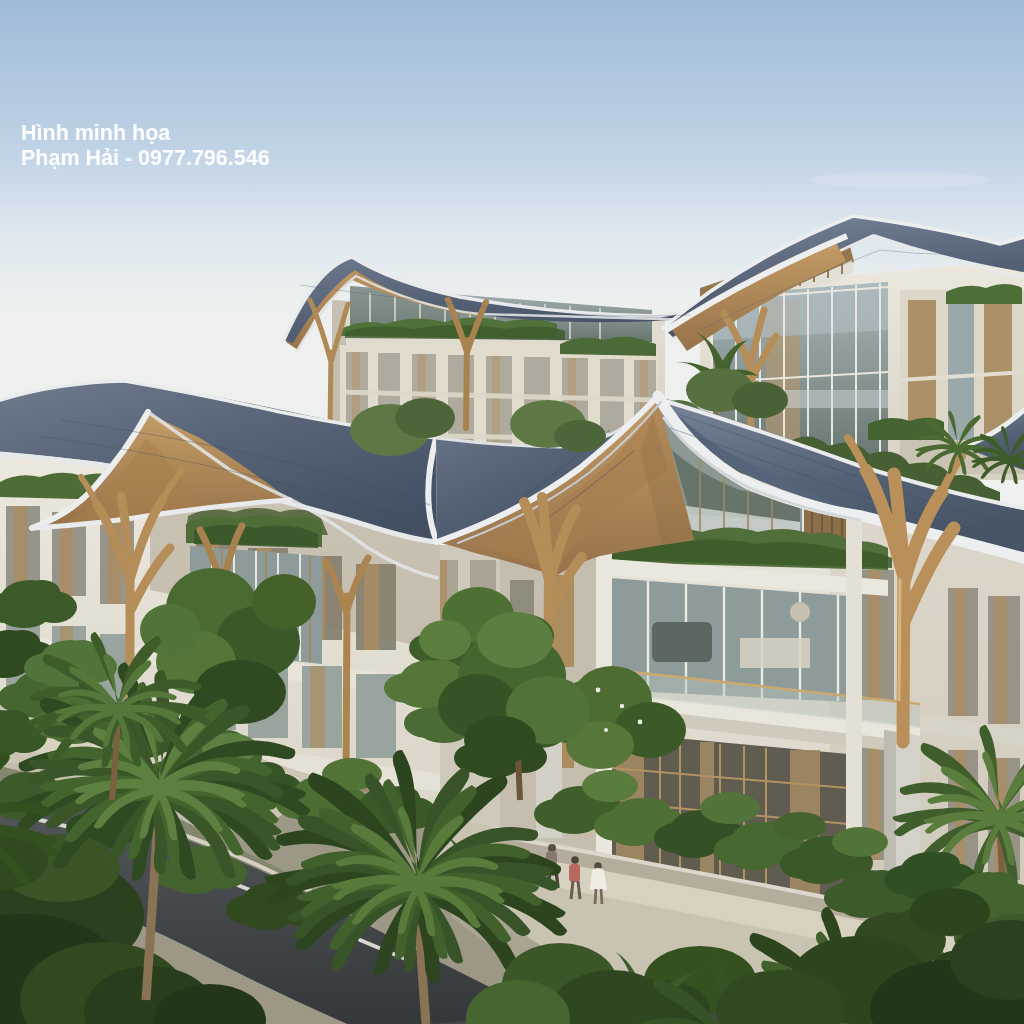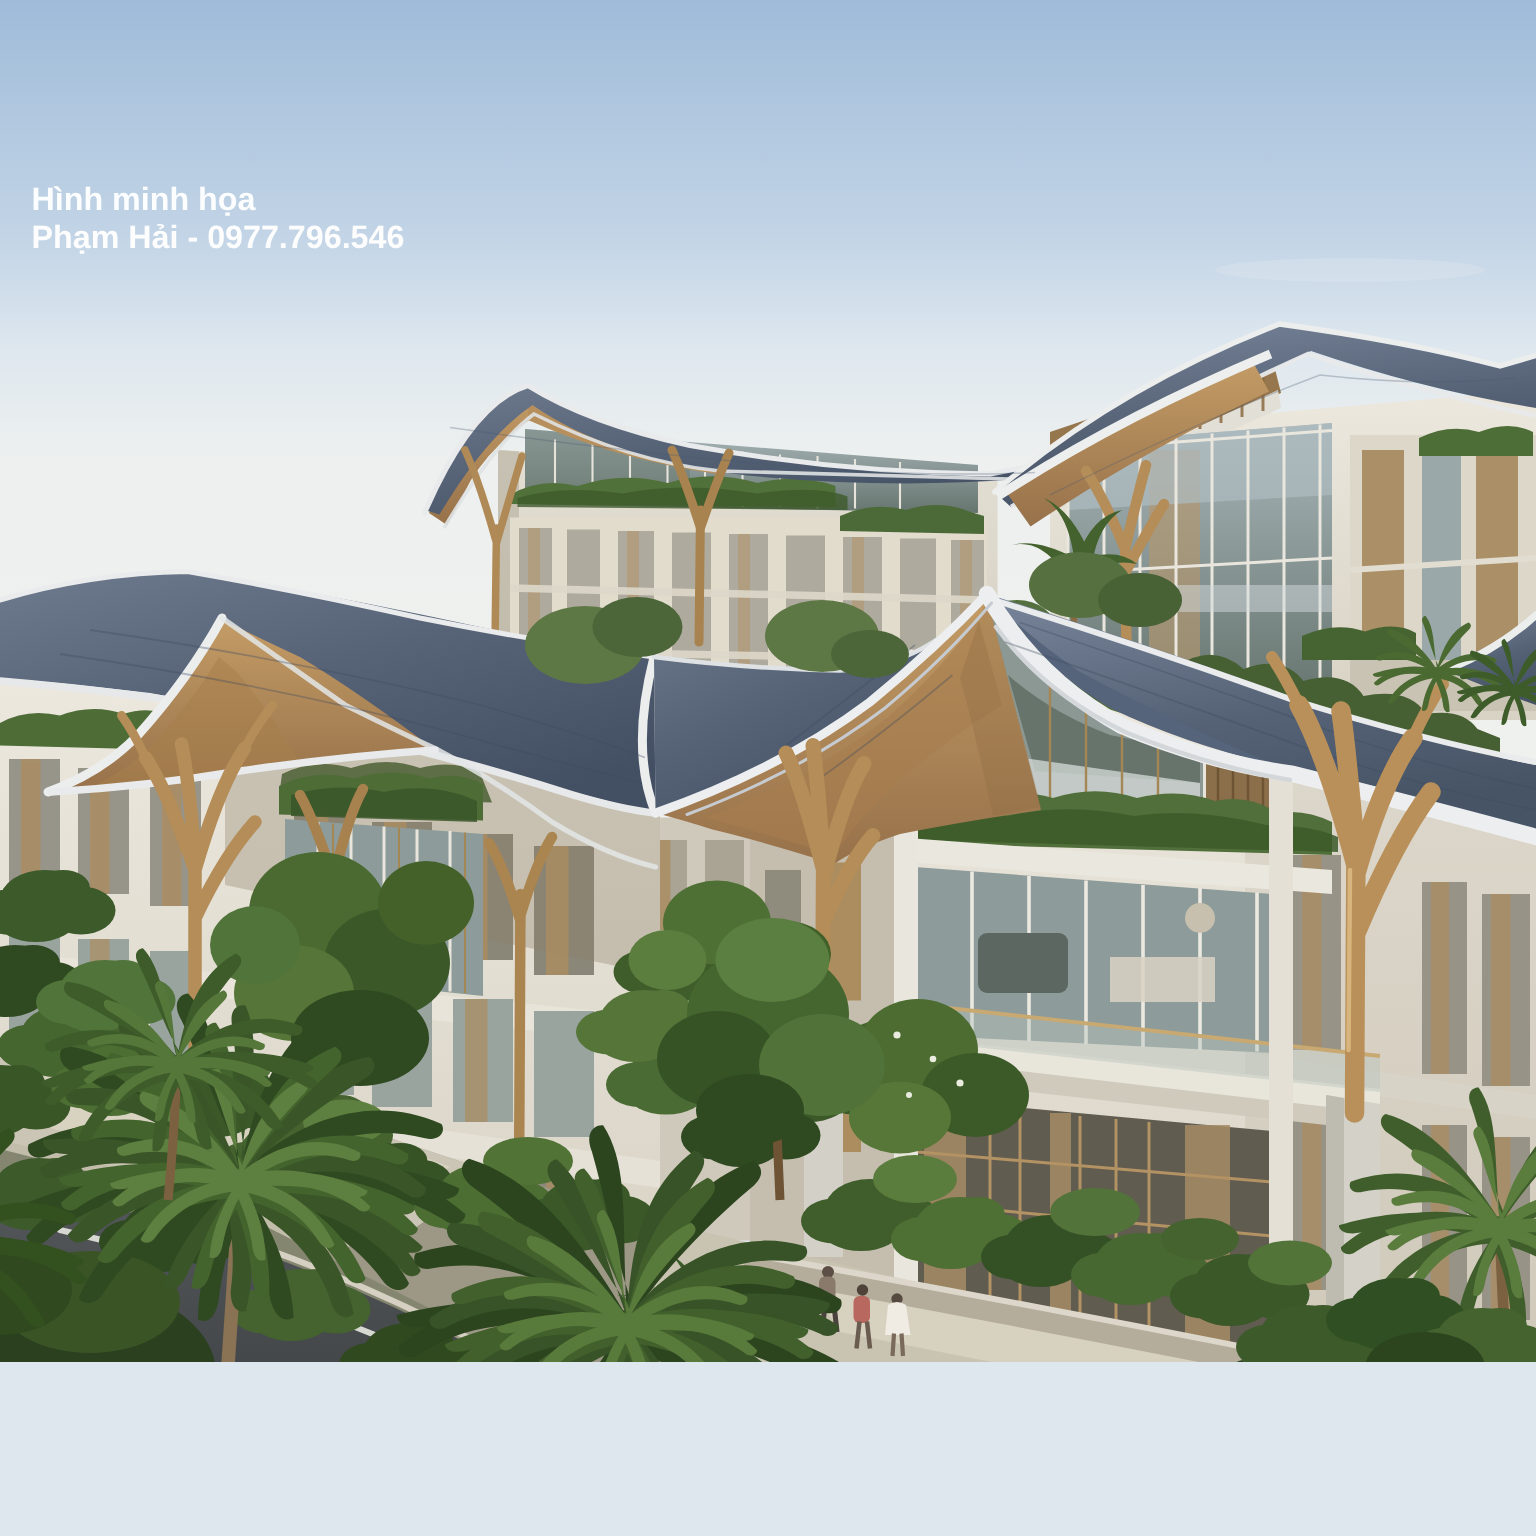--- a/index.html
+++ b/index.html
@@ -1,16 +1,16 @@
 <!DOCTYPE html>
 <html><head>
 <meta charset="utf-8">
 <style>
   html,body{margin:0;padding:0;background:#dfe7ee;}
-  #scene{width:1024px;height:908px;position:relative;overflow:hidden;
+  #scene{width:1024px;height:1024px;position:relative;overflow:hidden;
          font-family:"Liberation Sans", sans-serif;}
 </style>
 </head>
 <body>
 <div id="scene">
 <svg width="1024" height="1024" viewBox="0 0 1024 1024">
 <defs>
   <linearGradient id="sky" x1="0" y1="0" x2="0" y2="1">
     <stop offset="0" stop-color="#9fbbd9"></stop>
     <stop offset="0.28" stop-color="#c2d4e6"></stop>

